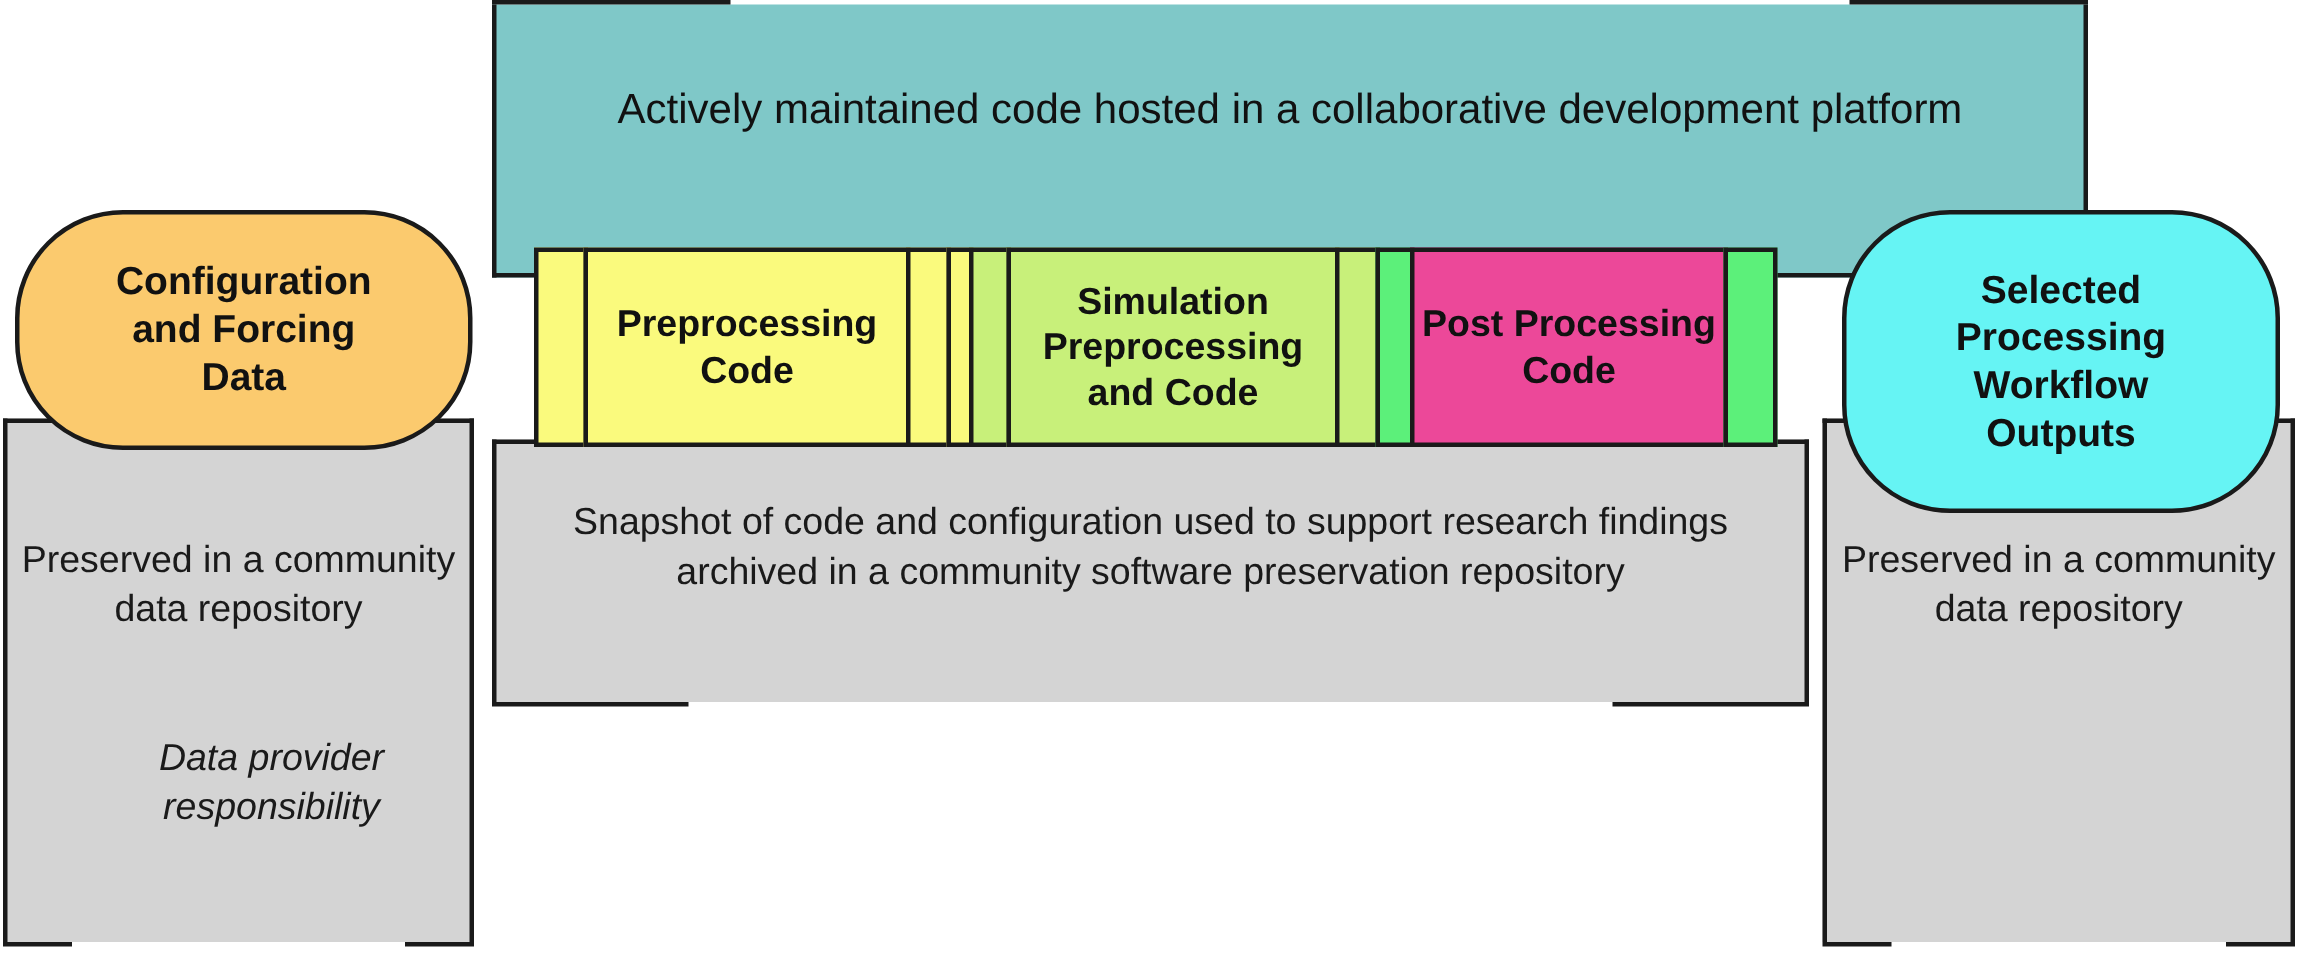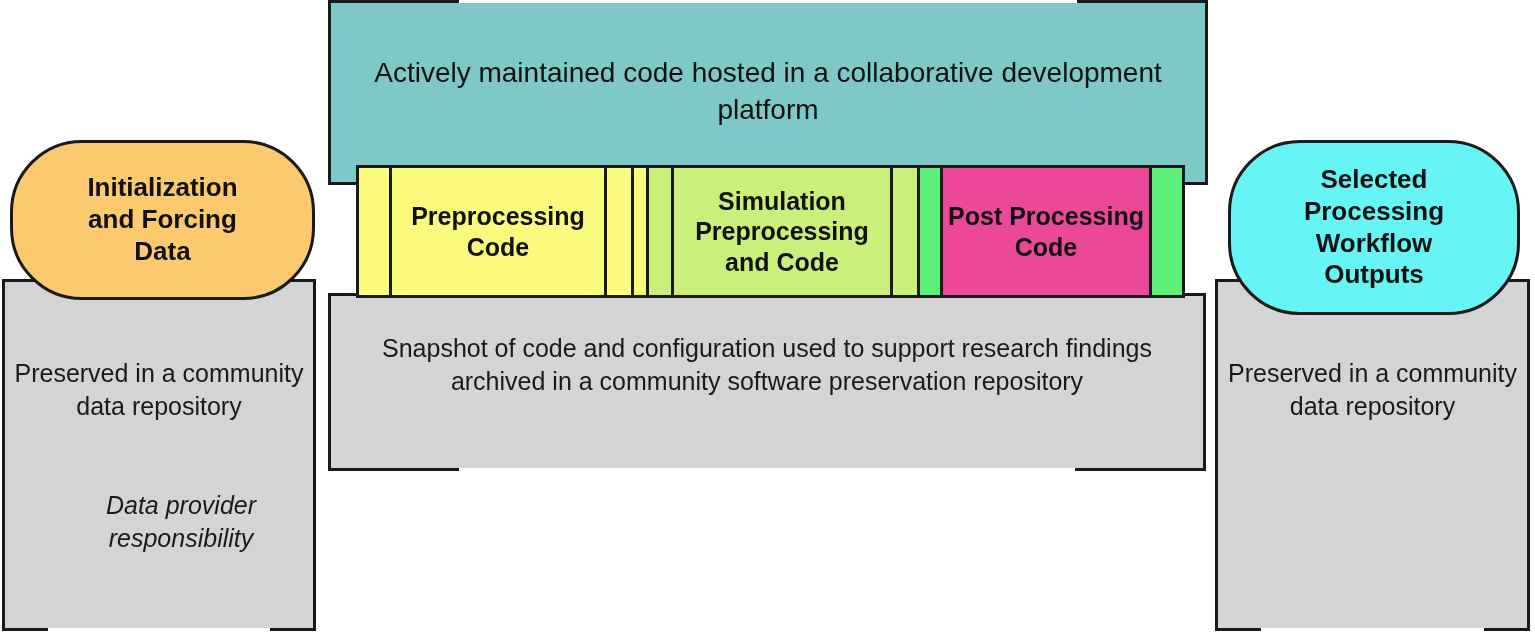--- a/index.html
+++ b/index.html
@@ -147,31 +147,31 @@
 
 <div id="canvas">
 
   <div class="box gray-panel" id="left-gray" style="left:2px; top:279px; width:314px; height:349px;">
     <div class="panel-text side-text-top">Preserved in a community data repository</div>
     <div class="panel-text side-text-bottom">Data provider responsibility</div>
   </div>
 
   <div class="pill" id="pill-left" style="left:10px; top:140px; width:305px; height:160px; font-size:26px;">
     <div>
-      <div>Initialization</div>
+      <div>Configuration</div>
       <div>and Forcing</div>
       <div>Data</div>
     </div>
   </div>
 
   <div class="box gray-panel" id="mid-gray" style="left:328px; top:293px; width:878px; height:175px;">
     <div class="panel-text" id="mid-gray-text">Snapshot of code and configuration used to support research findings archived in a community software preservation repository</div>
   </div>
 
-  <div class="box" id="teal-box" style="left:328px; top:3px; width:880px; height:182px;">
+  <div class="box" id="teal-box" style="left:328px; top:3px; width:1064px; height:182px;">
     <div id="teal-text">Actively maintained code hosted in a collaborative development platform</div>
   </div>
 
   <div id="segment-bar" style="left:340px; top:165px; height:133px;padding-left:16px;">
 
   <div class="segment" style="width: 36px; background: rgb(250, 250, 125);"></div>
       <div class="segment" style="width: 218px; background: rgb(250, 250, 125);">
         <span>Preprocessing Code</span>
       </div>
       <div class="segment" style="width: 30px; background: rgb(250, 250, 125);"></div>
@@ -185,21 +185,21 @@
       <div class="segment" style="width: 212px; background: #ec4899;">
         <span>Post Processing Code</span>
       </div>
       <div class="segment" style="width: 36px; background: rgb(92, 240, 122);"></div>
     </div>
 
   <div class="box gray-panel" id="right-gray" style="left:1215px; top:279px; width:315px; height:349px;">
     <div class="panel-text side-text-top">Preserved in a community data repository</div>
   </div>
 
-  <div class="pill" id="pill-right" style="left:1228px; top:140px; width:292px; height:175px; font-size:26px;">
+  <div class="pill" id="pill-right" style="left:1228px; top:140px; width:292px; height:202px; font-size:26px;">
     <div>
       <div>Selected</div>
       <div>Processing</div>
       <div>Workflow</div>
       <div>Outputs</div>
     </div>
   </div>
 
 </div>
 

